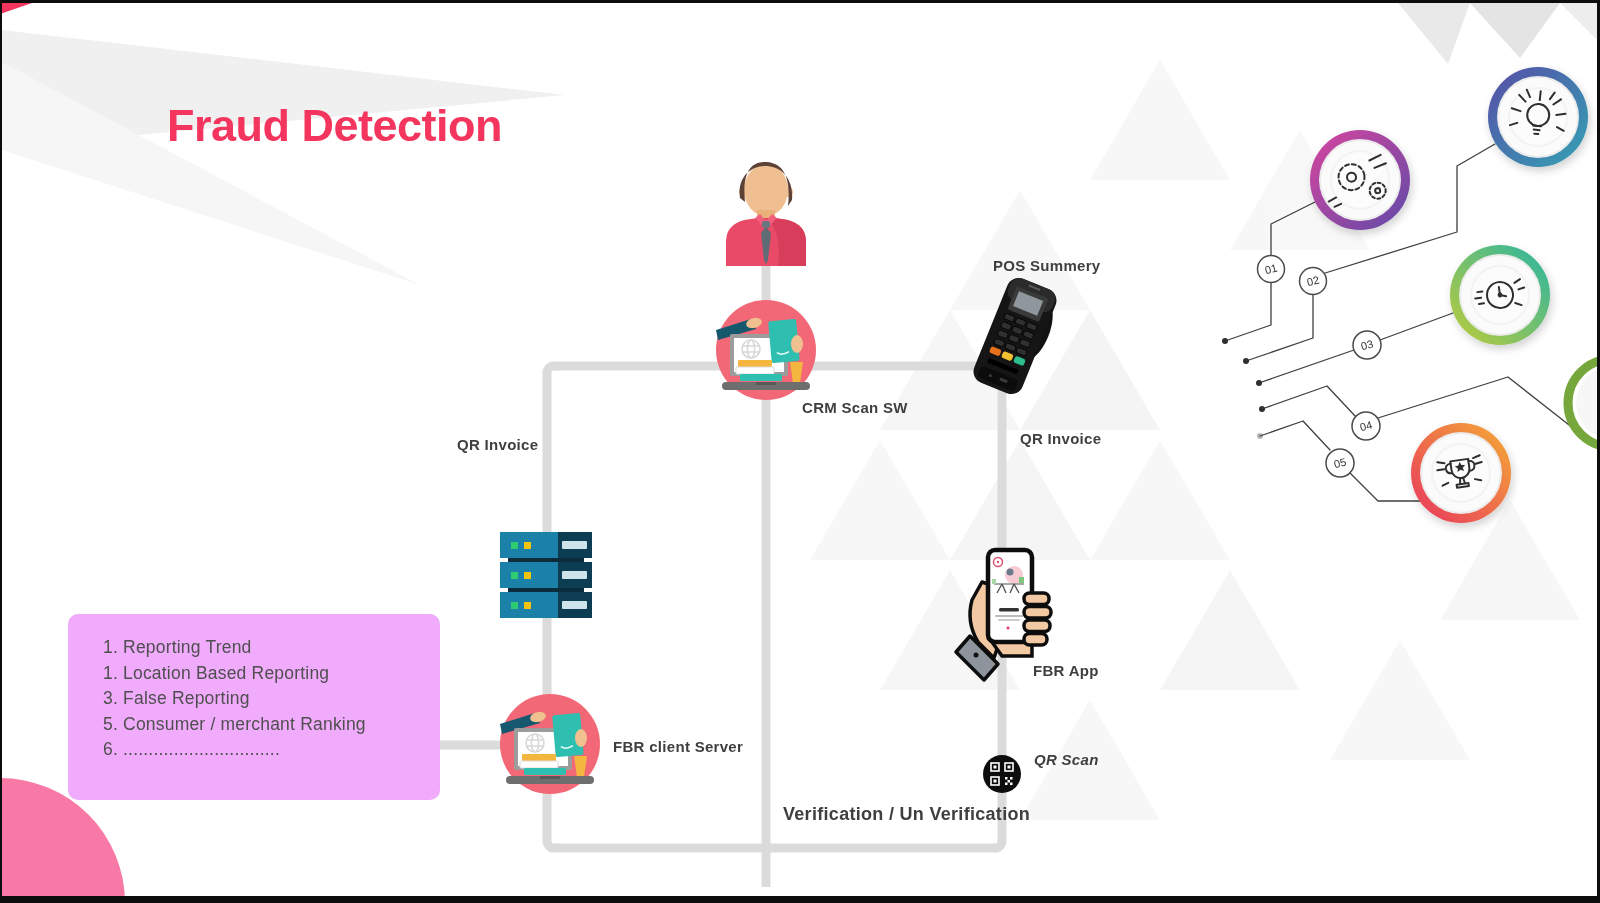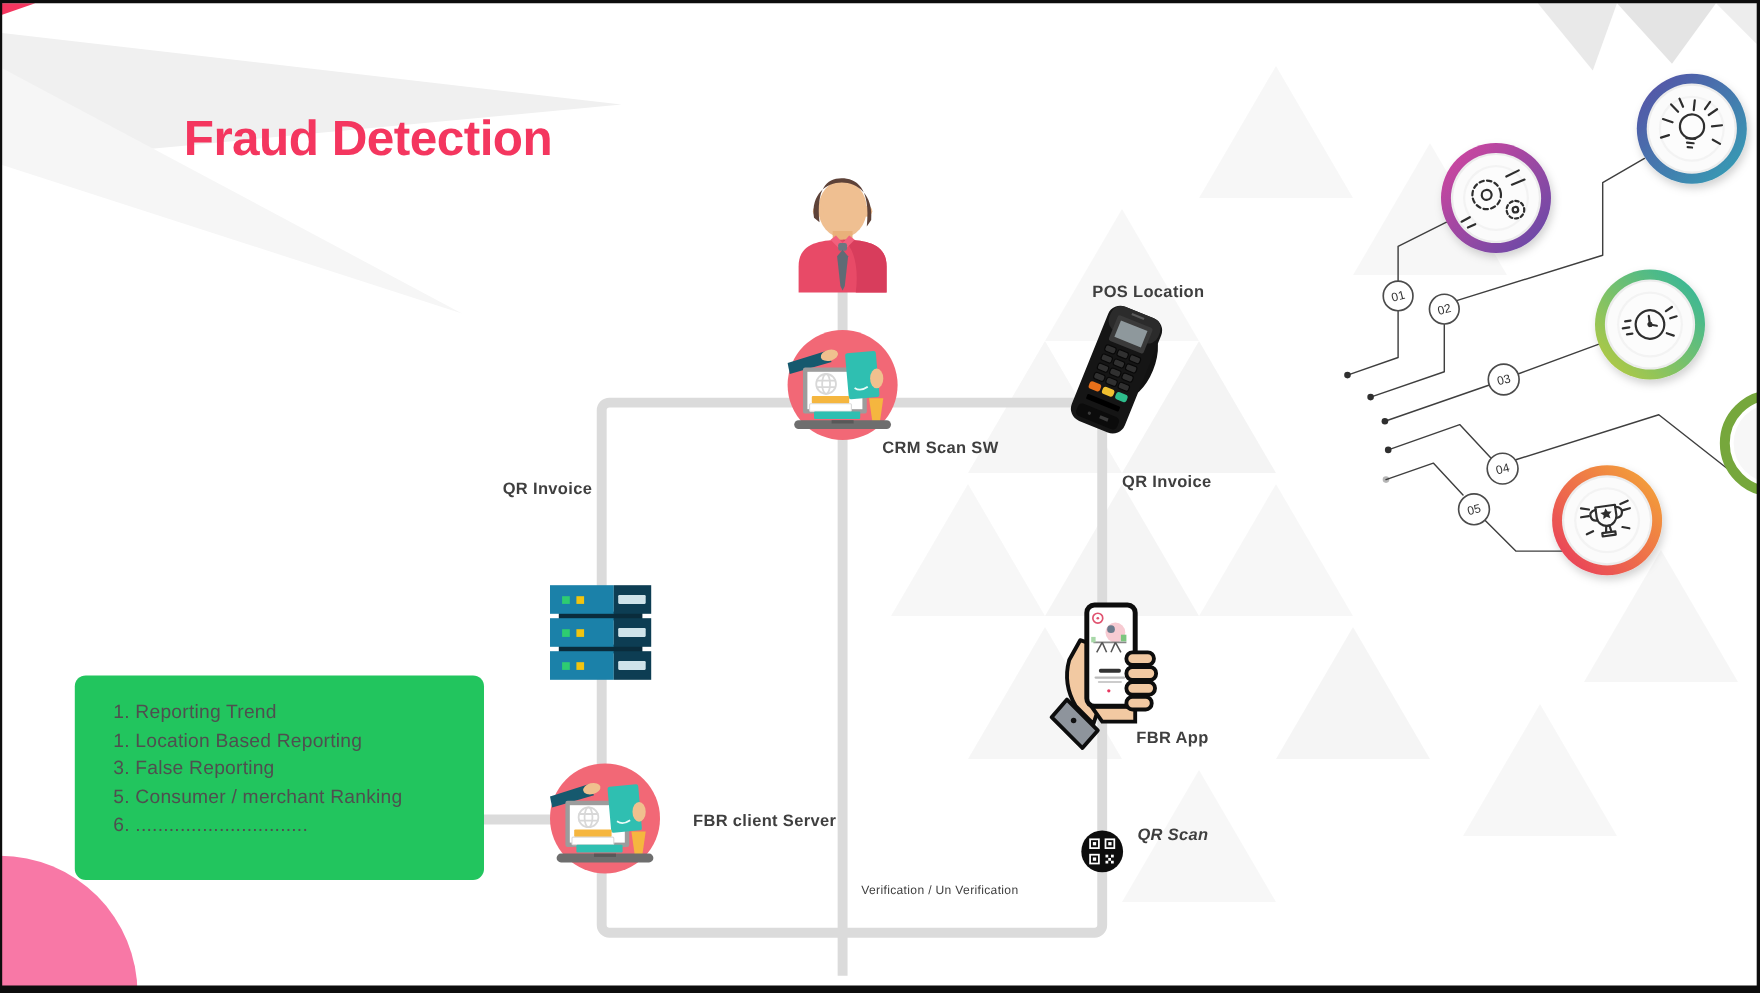--- a/index.html
+++ b/index.html
@@ -6,23 +6,23 @@
   .slide{position:relative;width:1600px;height:903px;background:#fff;overflow:hidden;
          font-family:"Liberation Sans",sans-serif;}
   .frame{position:absolute;inset:0;pointer-events:none;z-index:50;
          border-top:3px solid #0d0d0d;border-right:3px solid #0d0d0d;
          border-bottom:7px solid #0d0d0d;border-left:2px solid #0d0d0d;}
   .canvas{position:absolute;left:0;top:0;z-index:1;}
   .title{position:absolute;left:140px;top:70px;z-index:5;
          font-size:45px;font-weight:700;letter-spacing:-.5px;color:#F4365F;margin-left:27px;}
   .lbl{position:absolute;z-index:5;white-space:nowrap;
        font-size:15px;font-weight:600;letter-spacing:.3px;color:#3F3F3F;}
-  .lbl.small{font-size:11px;font-weight:400;}
+  .lbl.small{font-size:18px;font-weight:700;}
   .report-box{position:absolute;left:68px;top:614px;width:372px;height:186px;z-index:4;
-              background:#22c55e;border-radius:10px;box-sizing:border-box;
+              background:#f0abfc;border-radius:10px;box-sizing:border-box;
               padding:21px 10px 0 35px;}
   .report-item{font-size:17.5px;line-height:25.6px;font-weight:400;color:#4F4F4F;
                letter-spacing:.2px;white-space:nowrap;}
 </style>
 </head>
 <body>
 
 <div class="slide">
 
 <svg class="canvas" width="1600" height="903" viewBox="0 0 1600 903">
@@ -322,25 +322,25 @@
       <rect x="8" y="3" width="2.5" height="2.5"></rect>
       <rect x="5.5" y="6" width="2.5" height="2.5"></rect>
       <rect x="3" y="8.5" width="2.5" height="2.5"></rect>
       <rect x="8" y="8.5" width="2.5" height="2.5"></rect>
     </g>
   </g>
 </svg>
 
 <h1 class="title">Fraud Detection</h1>
 
-<div class="lbl" style="left:993px;top:257px;">POS Location</div>
+<div class="lbl" style="left:993px;top:257px;">POS Summery</div>
 <div class="lbl" style="left:802px;top:399px;">CRM Scan SW</div>
 <div class="lbl" style="left:457px;top:436px;">QR Invoice</div>
 <div class="lbl" style="left:1020px;top:430px;">QR Invoice</div>
-<div class="lbl" style="left:613px;top:738px;margin-left:17px;">FBR client Server</div>
+<div class="lbl" style="left:613px;top:738px;">FBR client Server</div>
 <div class="lbl" style="left:1033px;top:662px;">FBR App</div>
 <div class="lbl" style="left:1034px;top:751px;font-style:italic;">QR Scan</div>
 <div class="lbl small" style="left:783px;top:804px;">Verification / Un Verification</div>
 
 <div class="report-box">
   <div class="report-item">1. Reporting Trend</div>
   <div class="report-item">1. Location Based Reporting</div>
   <div class="report-item">3. False Reporting</div>
   <div class="report-item">5. Consumer / merchant Ranking</div>
   <div class="report-item">6. ...............................</div>

